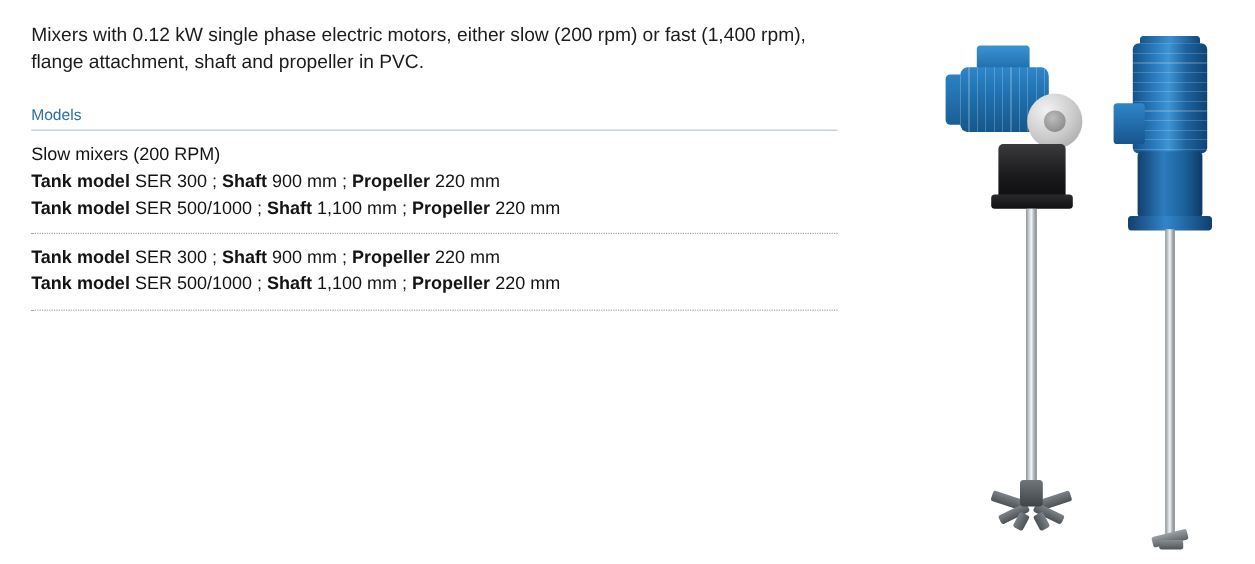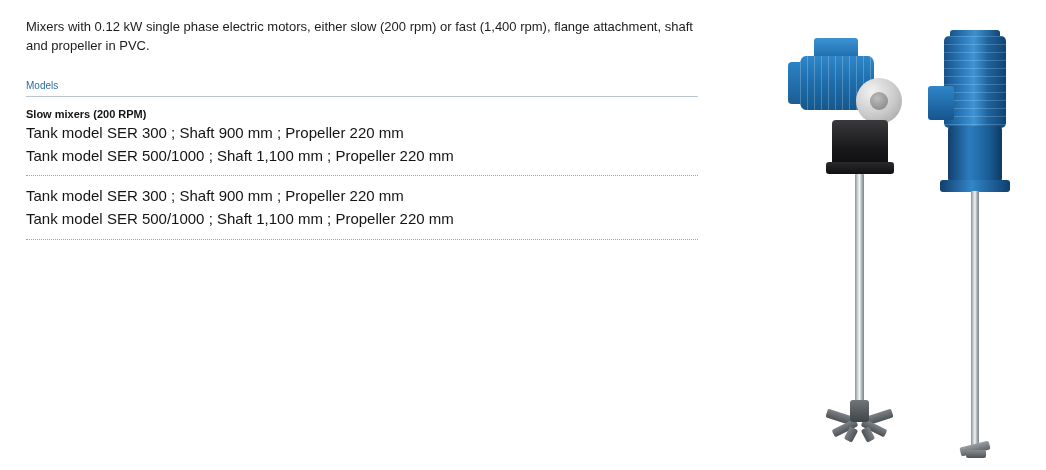--- a/index.html
+++ b/index.html
@@ -29,50 +29,50 @@
   }
   .title {
     font-size: 40px;
     font-weight: 400;
     color: #14527f;
     letter-spacing: 0.2px;
     line-height: 1.1;
     margin: 0 0 14px 0;
   }
   .intro {
-    font-size: 13px;
+    font-size: 16px;
     line-height: 1.45;
     color: #1c1c1c;
     margin: 0 0 24px 0;
     max-width: 690px;
   }
   .section-head {
-    font-size: 10px;
+    font-size: 13px;
     color: #2d6f9e;
     padding-bottom: 5px;
     border-bottom: 1.5px solid #b9c6d0;
     margin-bottom: 9px;
     width: 672px;
   }
   .group {
     margin-bottom: 0;
   }
   .group-title {
-    font-size: 11px;
-    font-weight: bold;
+    font-size: 15px;
+    font-weight: normal;
     color: #141414;
     line-height: 1.5;
   }
   .spec-line {
     font-size: 15px;
     line-height: 1.5;
     color: #141414;
   }
   .spec-line b {
-    font-weight: normal;
+    font-weight: bold;
   }
   .divider {
     border-bottom: 1px dotted #9aa7b1;
     width: 672px;
     margin: 8px 0 9px 0;
     height: 0;
   }
   .divider.last {
     margin-top: 9px;
   }

